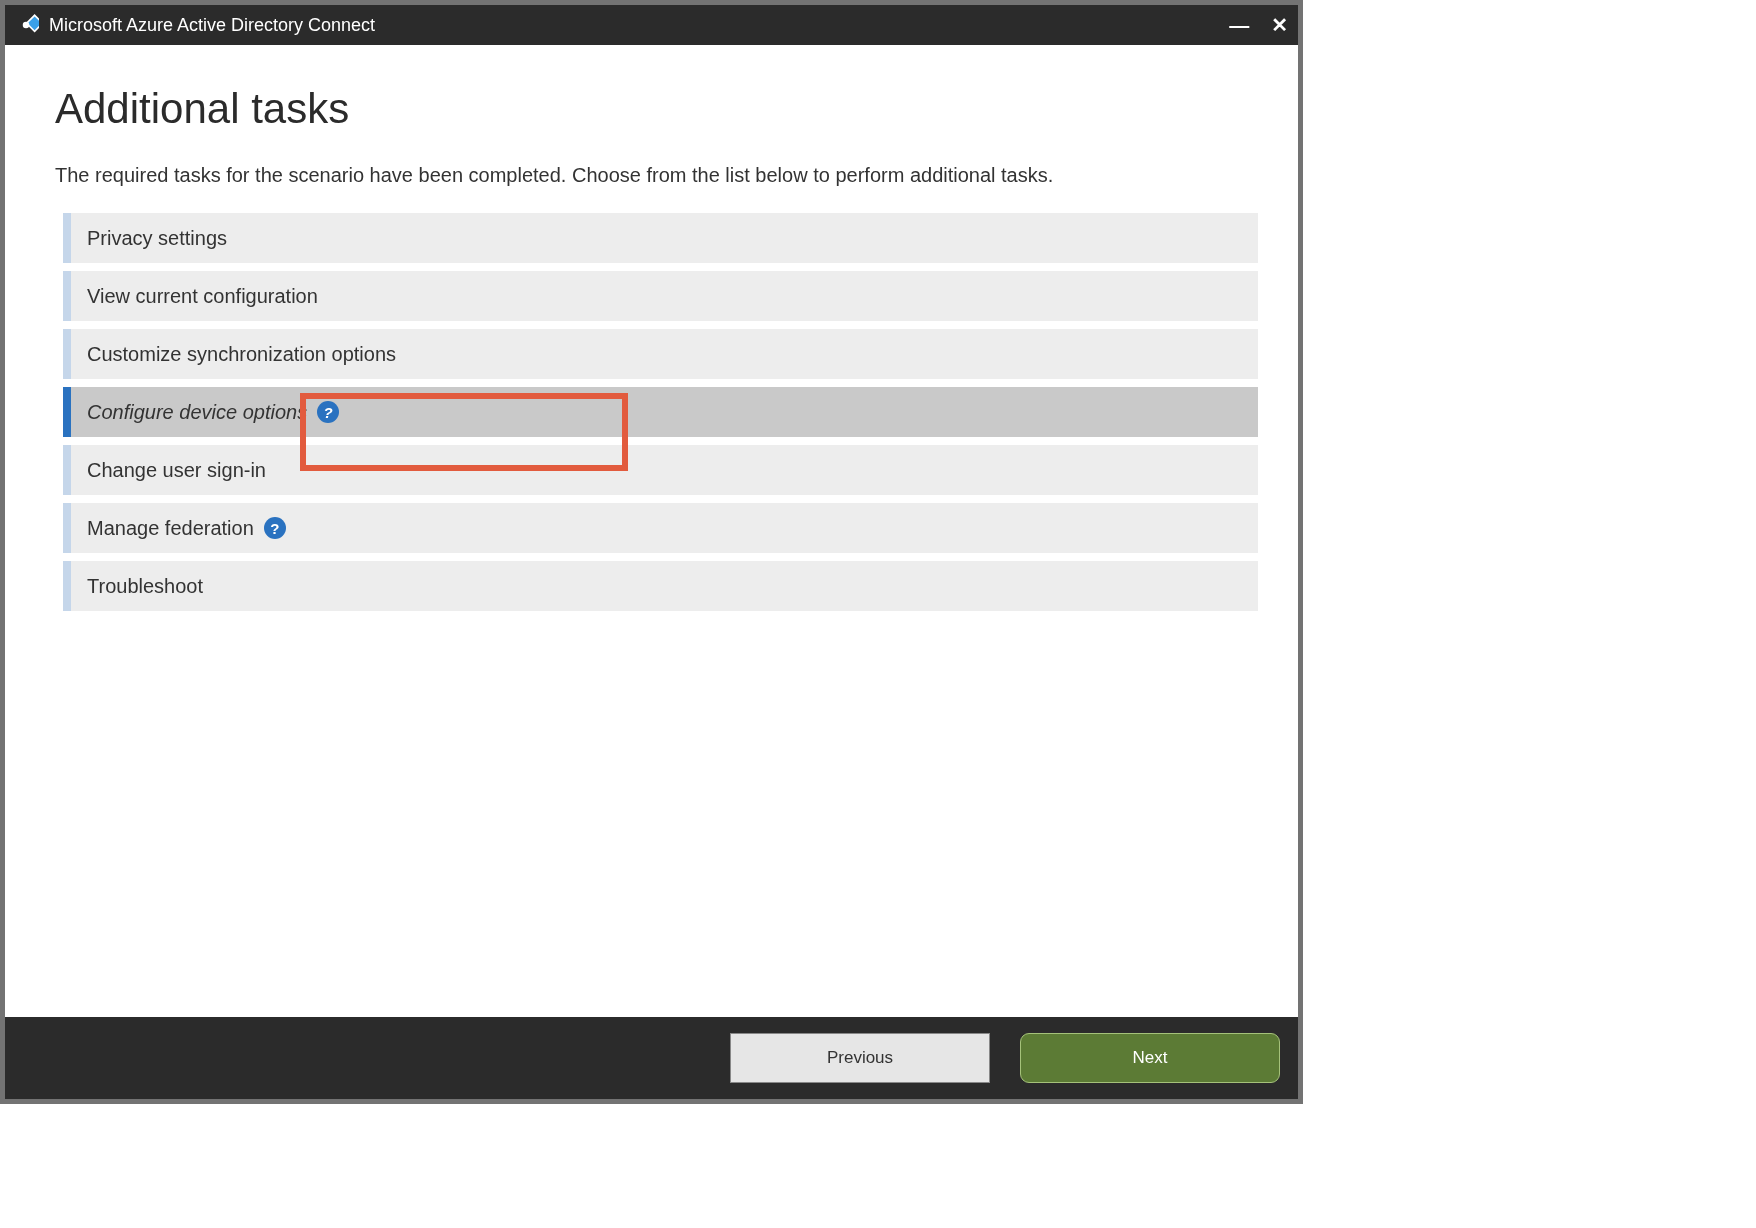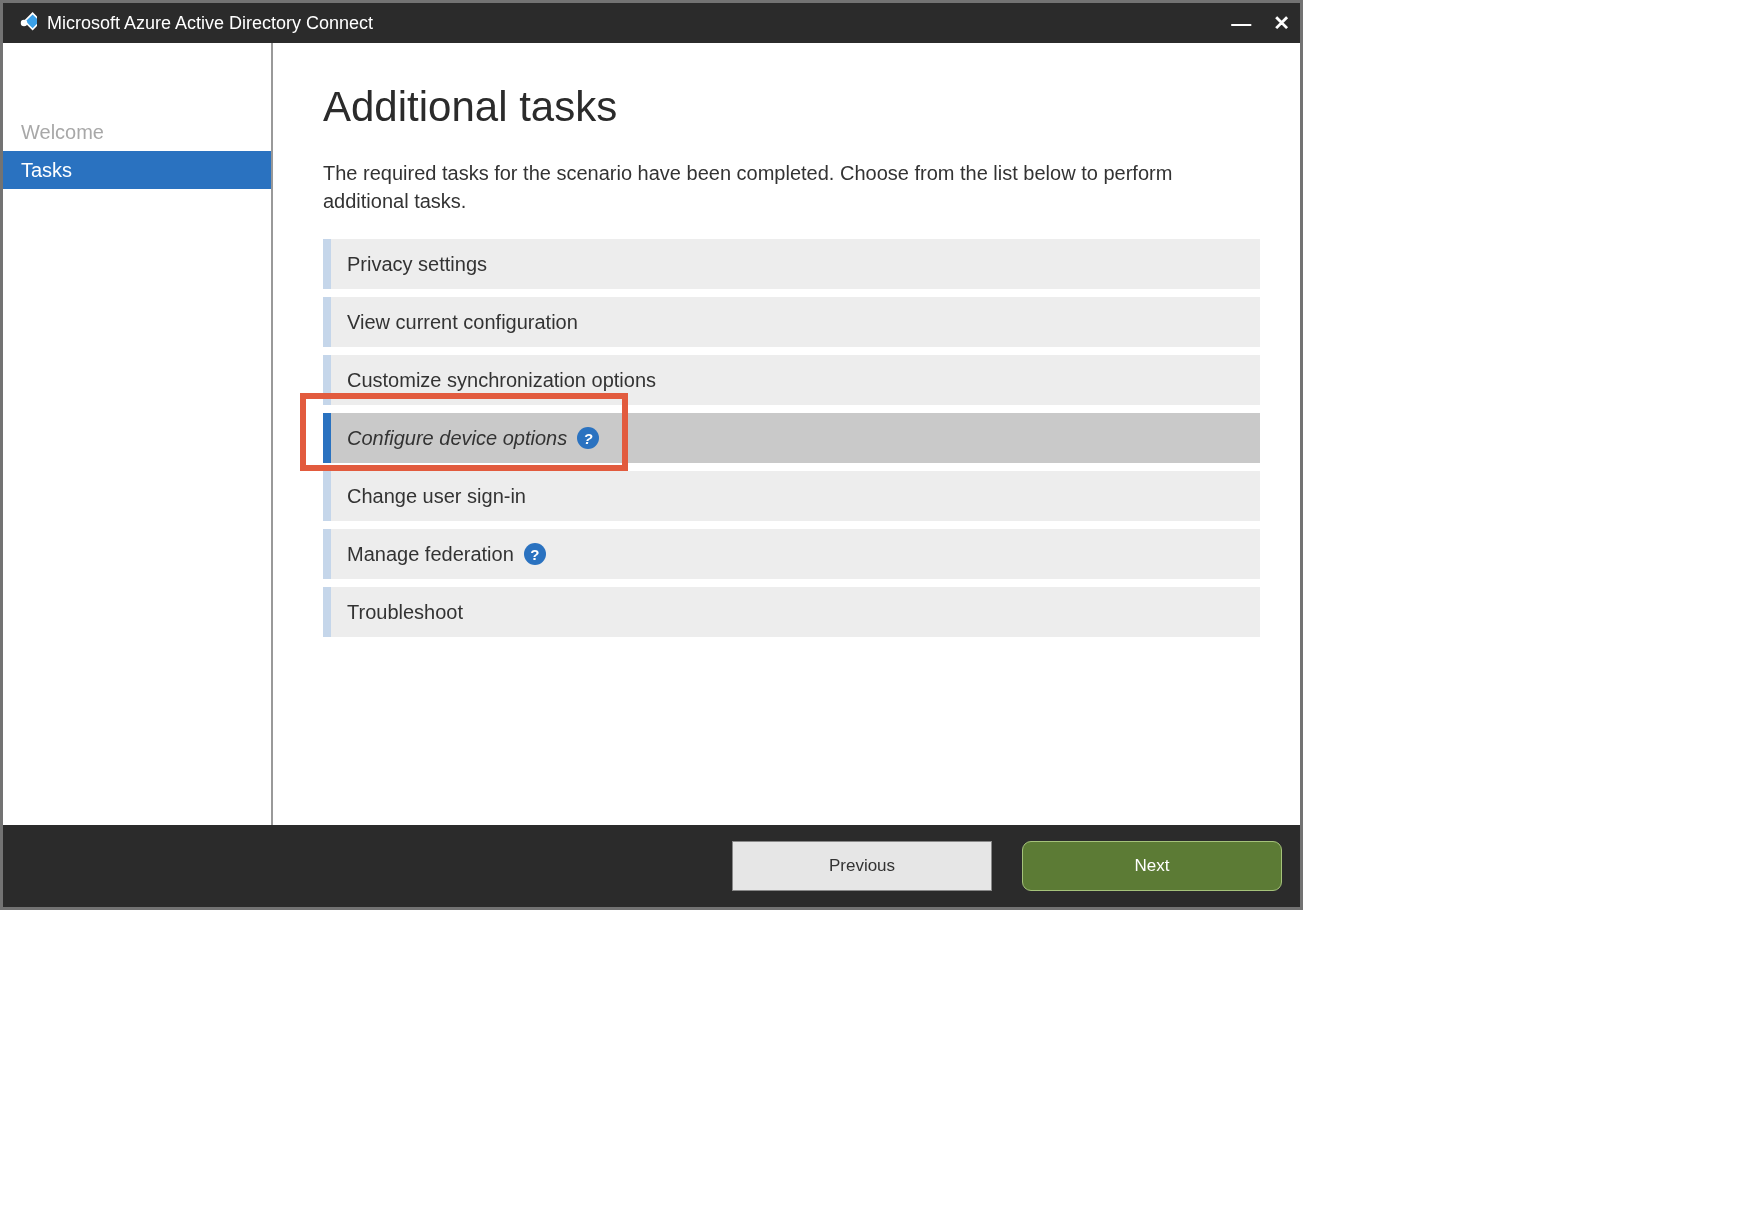--- a/index.html
+++ b/index.html
@@ -4,25 +4,25 @@
 <style>
   * { box-sizing: border-box; margin: 0; padding: 0; }
   html, body { width: 100%; height: 100%; }
   body {
     font-family: "Segoe UI", Tahoma, sans-serif;
     background: #fff;
     overflow: hidden;
   }
   .window {
     width: 1303px;
-    height: 910px;
+    height: 1104px;
     display: flex;
     flex-direction: column;
     background: #d946ef;
-    border: 3px solid #737373;
+    border: 5px solid #737373;
   }
   .titlebar {
     height: 40px;
     background: #2b2b2b;
     color: #fff;
     display: flex;
     align-items: center;
     padding: 0 10px 0 8px;
     font-size: 18px;
     flex-shrink: 0;
@@ -86,20 +86,21 @@
   .task-item {
     height: 50px;
     background: #ededed;
     border-left: 8px solid #c5d6ea;
     display: flex;
     align-items: center;
     padding-left: 16px;
     font-size: 20px;
     color: #333;
     cursor: pointer;
+    margin-left: 8px;
   }
   .task-item.selected {
     background: #c9c9c9;
     border-left-color: #2a72c0;
     font-style: italic;
   }
   .task-item .help {
     margin-left: 10px;
     width: 22px; height: 22px;
     border-radius: 50%;
@@ -153,28 +154,20 @@
     </span>
     <span class="app-title">Microsoft Azure Active Directory Connect</span>
     <span class="win-controls">
       <span class="win-btn">—</span>
       <span class="win-btn">✕</span>
     </span>
   </div>
 
   <div class="body-area">
 
-    <div class="sidebar">
-      <div class="sidebar-item">
-        <span>Welcome</span>
-      </div>
-      <div class="sidebar-item active">
-        <span>Tasks</span>
-      </div>
-    </div>
 
     <div class="content">
       <h1 class="page-title">Additional tasks</h1>
       <p class="page-desc">The required tasks for the scenario have been completed. Choose from the list below to perform additional tasks.</p>
 
       <div class="task-list">
         <div class="task-item">
           <span>Privacy settings</span>
         </div>
         <div class="task-item">

